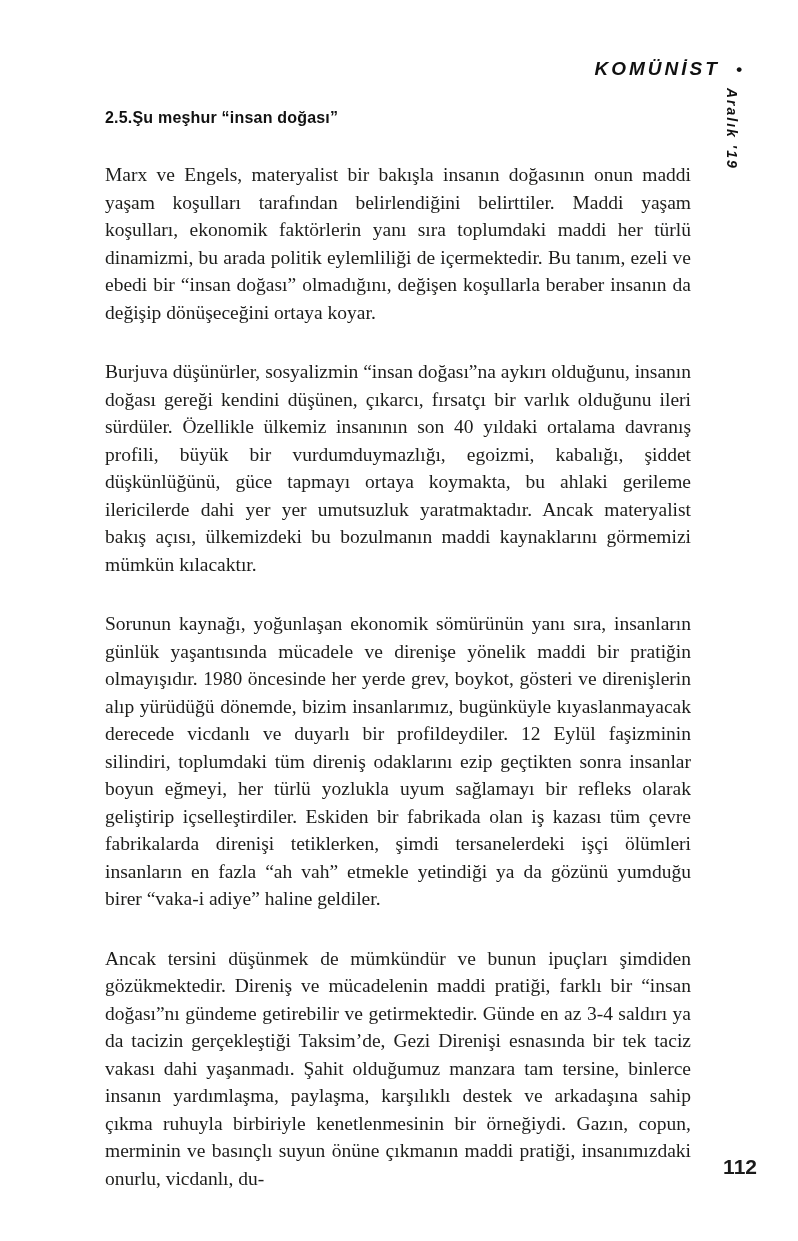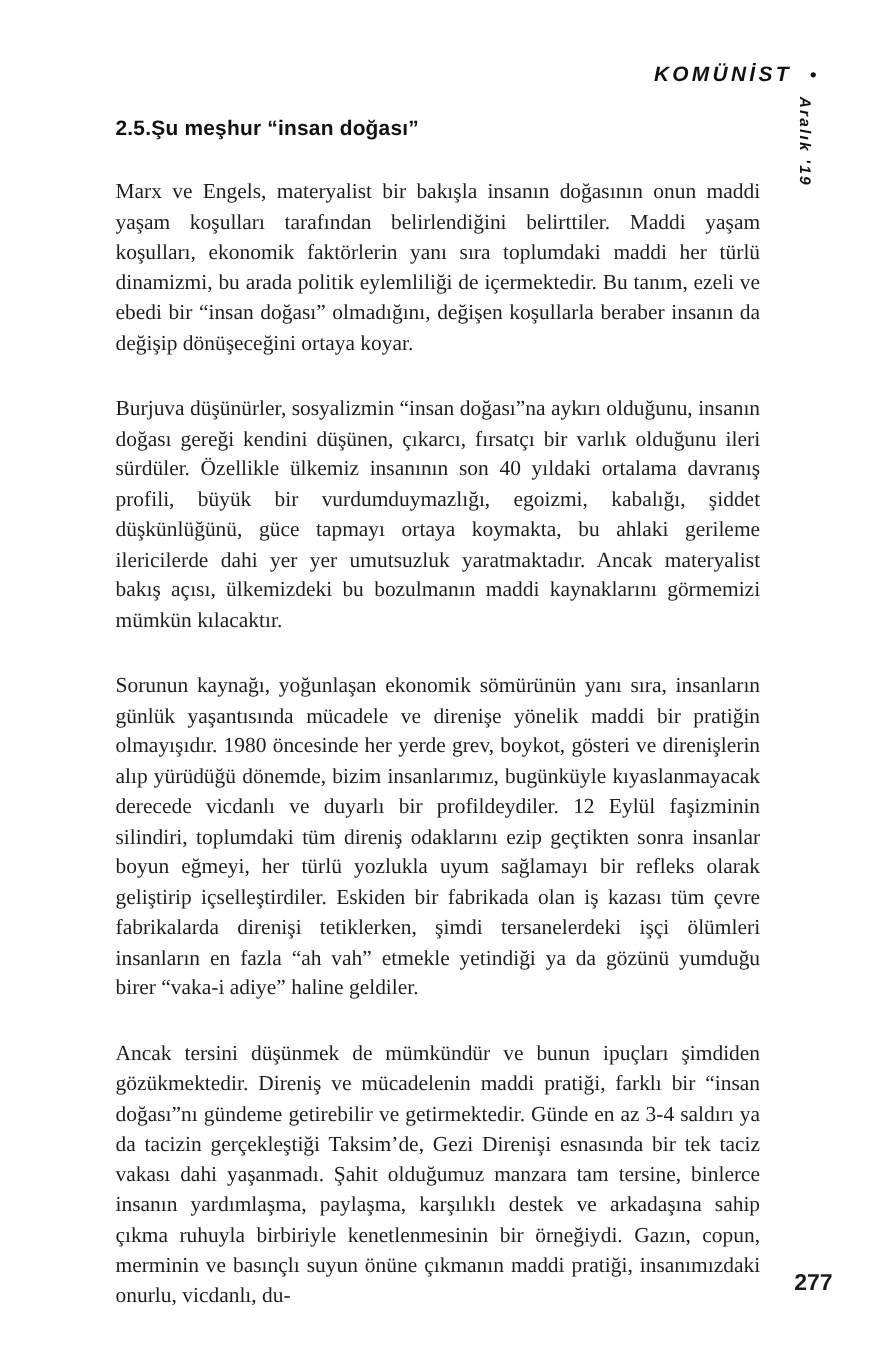--- a/index.html
+++ b/index.html
@@ -63,21 +63,21 @@
     position: absolute;
     left: 105px;
     top: 106px;
     width: 586px;
     color: #1d1d1b;
   }
 
   .section-heading {
     font-family: "Liberation Sans", sans-serif;
     font-weight: bold;
-    font-size: 19px;
+    font-size: 16px;
     line-height: 23px;
     color: #111111;
     margin-bottom: 9px;
     letter-spacing: 0.2px;
   }
 
   .text-column p {
     font-size: 19.5px;
     line-height: 27.5px;
     text-align: justify;
@@ -114,15 +114,15 @@
 
     <p>Marx ve Engels, materyalist bir bakışla insanın doğasının onun maddi yaşam koşulları tarafından belirlendiğini belirttiler. Maddi yaşam koşulları, ekonomik faktörlerin yanı sıra toplumdaki maddi her türlü dinamizmi, bu arada politik eylemliliği de içermektedir. Bu tanım, ezeli ve ebedi bir “insan doğası” olmadığını, değişen koşullarla beraber insanın da değişip dönüşeceğini ortaya koyar.</p>
 
     <p>Burjuva düşünürler, sosyalizmin “insan doğası”na aykırı olduğunu, insanın doğası gereği kendini düşünen, çıkarcı, fırsatçı bir varlık olduğunu ileri sürdüler. Özellikle ülkemiz insanının son 40 yıldaki ortalama davranış profili, büyük bir vurdumduymazlığı, egoizmi, kabalığı, şiddet düşkünlüğünü, güce tapmayı ortaya koymakta, bu ahlaki gerileme ilericilerde dahi yer yer umutsuzluk yaratmaktadır. Ancak materyalist bakış açısı, ülkemizdeki bu bozulmanın maddi kaynaklarını görmemizi mümkün kılacaktır.</p>
 
     <p>Sorunun kaynağı, yoğunlaşan ekonomik sömürünün yanı sıra, insanların günlük yaşantısında mücadele ve direnişe yönelik maddi bir pratiğin olmayışıdır. 1980 öncesinde her yerde grev, boykot, gösteri ve direnişlerin alıp yürüdüğü dönemde, bizim insanlarımız, bugünküyle kıyaslanmayacak derecede vicdanlı ve duyarlı bir profildeydiler. 12 Eylül faşizminin silindiri, toplumdaki tüm direniş odaklarını ezip geçtikten sonra insanlar boyun eğmeyi, her türlü yozlukla uyum sağlamayı bir refleks olarak geliştirip içselleştirdiler. Eskiden bir fabrikada olan iş kazası tüm çevre fabrikalarda direnişi tetiklerken, şimdi tersanelerdeki işçi ölümleri insanların en fazla “ah vah” etmekle yetindiği ya da gözünü yumduğu birer “vaka-i adiye” haline geldiler.</p>
 
     <p>Ancak tersini düşünmek de mümkündür ve bunun ipuçları şimdiden gözükmektedir. Direniş ve mücadelenin maddi pratiği, farklı bir “insan doğası”nı gündeme getirebilir ve getirmektedir. Günde en az 3-4 saldırı ya da tacizin gerçekleştiği Taksim’de, Gezi Direnişi esnasında bir tek taciz vakası dahi yaşanmadı. Şahit olduğumuz manzara tam tersine, binlerce insanın yardımlaşma, paylaşma, karşılıklı destek ve arkadaşına sahip çıkma ruhuyla birbiriyle kenetlenmesinin bir örneğiydi. Gazın, copun, merminin ve basınçlı suyun önüne çıkmanın maddi pratiği, insanımızdaki onurlu, vicdanlı, du-</p>
   </div>
 
-  <div class="page-number">277</div>
+  <div class="page-number">112</div>
 
 </div>
 
 </body></html>

